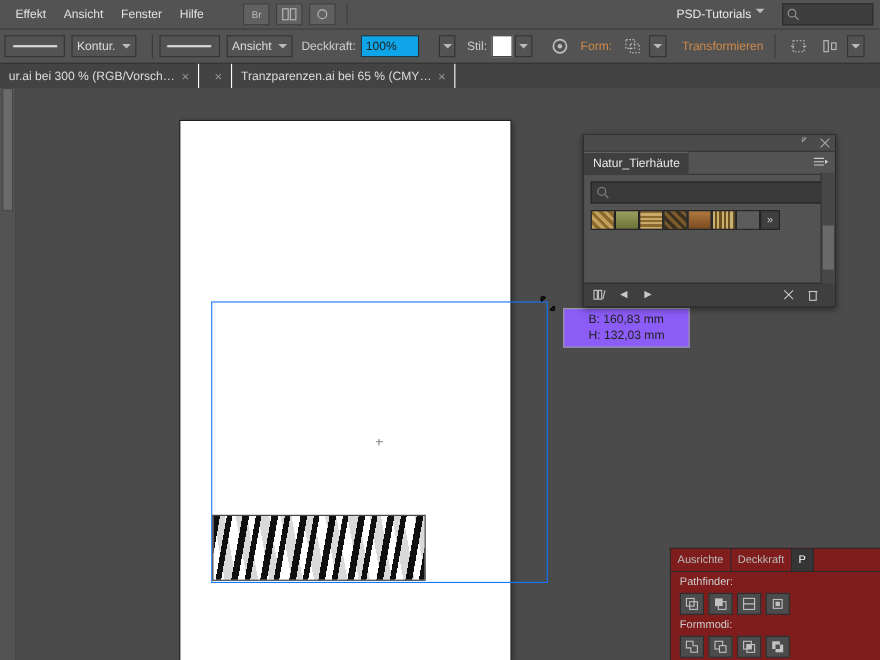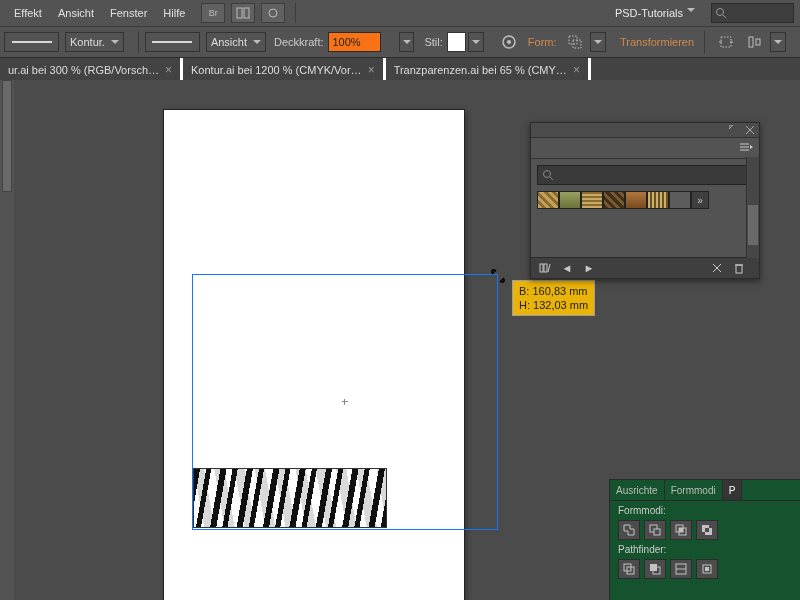--- a/index.html
+++ b/index.html
@@ -1,56 +1,56 @@
 <!DOCTYPE html>
 <html><head>
 <meta charset="utf-8">
 <style>
 html,body{margin:0;padding:0;width:800px;height:600px;background:#4b4b4b;font-family:Tahoma,Arial,sans-serif;font-size:11px;color:#ccc;overflow:hidden}
 .menubar{height:26px;background:#535353;display:flex;align-items:center;padding:0 6px;border-bottom:1px solid #3a3a3a}
 .menu-item{padding:4px 8px;color:#e0e0e0;cursor:default}
-.mb-icons{margin-left:8px;display:flex;gap:6px}
+.mb-icons{margin-left:28px;display:flex;gap:6px}
 .mb-icon{width:22px;height:18px;background:#616161;border:1px solid #3d3d3d;display:flex;align-items:center;justify-content:center}
 .mb-icon svg{fill:#bdbdbd}
 .mb-sep{width:1px;height:20px;background:#3d3d3d;margin:0 10px}
 .psd-label{color:#e8e8e8;margin-left:auto;padding-right:4px}
 .psd-caret{width:10px;height:10px;margin-right:14px}
 .search-box{width:75px;height:18px;background:#3e3e3e;border:1px solid #2c2c2c;display:flex;align-items:center;padding:0 3px}
 .search-box svg{fill:#999}
 .options-bar{height:30px;background:#535353;display:flex;align-items:center;padding:0 4px;border-bottom:1px solid #2d2d2d}
 .stroke-prev{width:54px;height:18px;background:#535353;border:1px solid #333;display:flex;align-items:center;justify-content:center;margin-right:6px}
 .stroke-line{width:40px;height:2px;background:#d8d8d8}
 .opt-dd{height:18px;background:#535353;border:1px solid #333;display:flex;align-items:center;padding:0 4px;color:#ddd;margin-right:8px}
 .opt-dd .caret{margin-left:6px}
 .caret{width:0;height:0;border-left:4px solid transparent;border-right:4px solid transparent;border-top:4px solid #bbb}
 .opt-label{color:#ccc;margin-right:4px}
-.opt-input{width:44px;height:18px;background:#f97316;border:1px solid #2b2b2b;color:#222;padding:0 4px;display:flex;align-items:center;margin-right:18px}
+.opt-input{width:44px;height:18px;background:#0ea5e9;border:1px solid #2b2b2b;color:#222;padding:0 4px;display:flex;align-items:center;margin-right:18px}
 .small-btn{width:14px;height:18px;background:#535353;border:1px solid #333;display:flex;align-items:center;justify-content:center;margin-right:10px}
 .swatch{width:18px;height:18px;background:#fff;border:1px solid #333;margin-right:2px}
 .op-icon{width:22px;height:22px;display:flex;align-items:center;justify-content:center;margin:0 4px}
 .op-icon svg{fill:#bfbfbf}
 .link-label{color:#d08a4a;margin:0 4px}
 .sep{width:1px;height:22px;background:#3a3a3a;margin:0 6px}
 .tabs{height:24px;background:#434343;display:flex;align-items:stretch;border-bottom:1px solid #2d2d2d}
-.tab{display:flex;align-items:center;padding:0 8px;border-right:3px solid #ffffff;color:#ddd;max-width:200px;white-space:nowrap;overflow:hidden}
+.tab{display:flex;align-items:center;padding:0 8px;border-right:1px solid #ffffff;color:#ddd;max-width:200px;white-space:nowrap;overflow:hidden}
 .tab.active{background:#3a3a3a;color:#fff}
 .tab .close{margin-left:6px;color:#999;font-size:12px;line-height:1}
 .workspace{position:absolute;top:80px;left:0;right:0;bottom:0}
 .scrollbar-v{position:absolute;left:0;top:0;bottom:0;width:14px;background:#535353;border-right:1px solid #333}
 .scrollbar-v .thumb{position:absolute;left:2px;right:2px;top:0;height:110px;background:#6a6a6a;border:1px solid #444}
 .canvas-area{position:absolute;left:14px;right:0;top:0;bottom:0;background:#4b4b4b}
 .artboard{position:absolute;left:150px;top:30px;width:300px;height:490px;background:#fff;box-shadow:0 0 0 1px #222,2px 2px 6px rgba(0,0,0,.4)}
 .selection{position:absolute;left:28px;top:164px;width:304px;height:254px;border:1px solid #1476ff;background:transparent}
 .sel-handle{position:absolute;width:14px;height:14px;left:298px;top:-6px}
 .sel-handle svg{display:block}
 .sel-center{position:absolute;left:50%;top:50%;width:6px;height:6px;margin-left:-3px;margin-top:-3px}
 .sel-center::before,.sel-center::after{content:"";position:absolute;background:#888}
 .sel-center::before{left:0;right:0;top:2px;height:1px}
 .sel-center::after{top:0;bottom:0;left:2px;width:1px}
-.tooltip{position:absolute;left:348px;top:170px;background:#eab308;border:1px solid #9f9f9f;padding:3px 6px;color:#222;font-size:11px;line-height:14px;white-space:nowrap}
+.tooltip{position:absolute;left:348px;top:170px;background:#8b5cf6;border:1px solid #9f9f9f;padding:3px 22px;color:#222;font-size:11px;line-height:14px;white-space:nowrap}
 .zebra{position:absolute;left:29px;top:358px;width:192px;height:58px;
 background:
  repeating-linear-gradient(100deg,#111 0 6px,#fff 6px 12px,#111 12px 17px,#fff 17px 26px),
  repeating-linear-gradient(80deg,transparent 0 10px,rgba(0,0,0,.15) 10px 20px);
 background-blend-mode:multiply;border:1px solid #333}
 .panel{position:absolute;right:40px;top:42px;width:228px;background:#535353;border:1px solid #2c2c2c;box-shadow:0 2px 6px rgba(0,0,0,.5)}
 .panel-top{height:14px;background:#4b4b4b;display:flex;justify-content:flex-end;align-items:center;padding:0 4px;border-bottom:1px solid #333}
 .panel-top .pbtn{width:10px;height:10px;margin-left:6px}
 .panel-tab{height:20px;display:flex;align-items:center;border-bottom:1px solid #333}
 .ptab-label{background:#3f3f3f;height:100%;display:flex;align-items:center;padding:0 8px;color:#e6e6e6;border-top:1px solid #666}
@@ -67,21 +67,21 @@
 .sw6{background:repeating-linear-gradient(90deg,#c8b070 0 2px,#6c5020 2px 4px)}
 .sw7{background:#5c5c5c}
 .sw-more{width:16px;height:16px;display:flex;align-items:center;justify-content:center;border:1px solid #222;background:#3f3f3f;color:#ccc;font-size:10px}
 .panel-spacer{height:44px}
 .panel-footer{height:20px;background:#3f3f3f;border-top:1px solid #2c2c2c;display:flex;align-items:center;padding:0 6px}
 .pf-icon{width:16px;height:16px;display:flex;align-items:center;justify-content:center;margin-right:6px;color:#c8c8c8}
 .pf-icon svg{fill:#c8c8c8}
 .pf-spacer{flex:1}
 .panel-scroll{position:absolute;right:0;top:34px;bottom:20px;width:12px;background:#474747;border-left:1px solid #333}
 .panel-scroll .pthumb{position:absolute;left:1px;right:1px;top:48px;height:40px;background:#6a6a6a}
-.dock{position:absolute;right:0;bottom:0;width:190px;background:#14532d;border-top:1px solid #2a2a2a;border-left:1px solid #2a2a2a;padding-bottom:21px}
+.dock{position:absolute;right:0;bottom:0;width:190px;background:#7f1d1d;border-top:1px solid #2a2a2a;border-left:1px solid #2a2a2a;padding-bottom:2px}
 .dock-tabs{display:flex;height:20px;border-bottom:1px solid #2a2a2a}
 .dtab{padding:0 6px;display:flex;align-items:center;color:#bbb;font-size:10px;border-right:1px solid #2a2a2a;overflow:hidden}
 .dtab.on{background:#353535;color:#fff}
 .dsection{padding:4px 8px 0}
 .dlabel{color:#ccc;font-size:10px;margin-bottom:4px}
 .drow{display:flex;gap:4px}
 .dicon{width:20px;height:18px;background:#4c4c4c;border:1px solid #2c2c2c;display:flex;align-items:center;justify-content:center}
 .dicon svg{fill:#c2c2c2}
 </style>
 </head>
@@ -182,21 +182,20 @@
       <div class="caret"></div>
     </div>
 </div>
 
 <div class="tabs">
   <div class="tab">
       <span>ur.ai bei 300 % (RGB/Vorsch…</span>
       <span class="close">×</span>
     </div>
   <div class="tab">
-      <span>Kontur.ai bei 1200 % (CMYK/Vor…</span>
       <span class="close">×</span>
     </div>
   <div class="tab">
       <span>Tranzparenzen.ai bei 65 % (CMY…</span>
       <span class="close">×</span>
     </div>
 </div>
 
 <div class="workspace">
   <div class="scrollbar-v">
@@ -222,20 +221,21 @@
     <div class="panel">
       <div class="panel-top">
         <svg class="pbtn" viewBox="0 0 10 10">
             <path d="M0 4 L4 0 M0 0 v3 M0 0 h3" stroke="#aaa" fill="none"></path>
           </svg>
         <svg class="pbtn" viewBox="0 0 10 10">
             <path d="M1 1 L9 9 M9 1 L1 9" stroke="#aaa"></path>
           </svg>
       </div>
       <div class="panel-tab">
+        <div class="ptab-label">Natur_Tierhäute</div>
         <div class="pmenu">
           <svg width="14" height="10" viewBox="0 0 14 10">
               <line x1="1" y1="2" x2="10" y2="2" stroke="#ccc"></line>
               <line x1="1" y1="5" x2="10" y2="5" stroke="#ccc"></line>
               <line x1="1" y1="8" x2="10" y2="8" stroke="#ccc"></line>
               <path d="M11 3 l3 2 l-3 2 z" fill="#ccc"></path>
             </svg>
         </div>
       </div>
       <div class="panel-search">
@@ -279,22 +279,51 @@
           </div>
       </div>
       <div class="panel-scroll">
           <div class="pthumb"></div>
         </div>
     </div>
 
     <div class="dock">
       <div class="dock-tabs">
         <div class="dtab">Ausrichte</div>
-        <div class="dtab">Formmodi</div>
+        <div class="dtab">Deckkraft</div>
         <div class="dtab on">P</div>
+      </div>
+      <div class="dsection">
+        <div class="dlabel">Pathfinder:</div>
+        <div class="drow">
+          <div class="dicon">
+              <svg width="14" height="14" viewBox="0 0 14 14">
+                <rect x="2" y="2" width="7" height="7" fill="none" stroke="#c2c2c2"></rect>
+                <rect x="5" y="5" width="7" height="7" fill="none" stroke="#c2c2c2"></rect>
+              </svg>
+            </div>
+          <div class="dicon">
+              <svg width="14" height="14" viewBox="0 0 14 14">
+                <rect x="2" y="2" width="7" height="7" fill="#c2c2c2"></rect>
+                <rect x="5" y="5" width="7" height="7" fill="none" stroke="#c2c2c2"></rect>
+              </svg>
+            </div>
+          <div class="dicon">
+              <svg width="14" height="14" viewBox="0 0 14 14">
+                <rect x="2" y="2" width="10" height="10" fill="none" stroke="#c2c2c2"></rect>
+                <line x1="2" y1="7" x2="12" y2="7" stroke="#c2c2c2"></line>
+              </svg>
+            </div>
+          <div class="dicon">
+              <svg width="14" height="14" viewBox="0 0 14 14">
+                <rect x="3" y="3" width="8" height="8" fill="none" stroke="#c2c2c2"></rect>
+                <rect x="5" y="5" width="4" height="4" fill="#c2c2c2"></rect>
+              </svg>
+            </div>
+        </div>
       </div>
       <div class="dsection">
         <div class="dlabel">Formmodi:</div>
         <div class="drow">
           <div class="dicon">
               <svg width="14" height="14" viewBox="0 0 14 14">
                 <path d="M2 2h6v4h4v6h-6v-4h-4z" fill="none" stroke="#c2c2c2"></path>
               </svg>
             </div>
           <div class="dicon">
@@ -312,45 +341,16 @@
             </div>
           <div class="dicon">
               <svg width="14" height="14" viewBox="0 0 14 14">
                 <rect x="2" y="2" width="7" height="7" fill="#c2c2c2"></rect>
                 <rect x="5" y="5" width="7" height="7" fill="#c2c2c2"></rect>
                 <rect x="5" y="5" width="4" height="4" fill="#4c4c4c"></rect>
               </svg>
             </div>
         </div>
       </div>
-      <div class="dsection">
-        <div class="dlabel">Pathfinder:</div>
-        <div class="drow">
-          <div class="dicon">
-              <svg width="14" height="14" viewBox="0 0 14 14">
-                <rect x="2" y="2" width="7" height="7" fill="none" stroke="#c2c2c2"></rect>
-                <rect x="5" y="5" width="7" height="7" fill="none" stroke="#c2c2c2"></rect>
-              </svg>
-            </div>
-          <div class="dicon">
-              <svg width="14" height="14" viewBox="0 0 14 14">
-                <rect x="2" y="2" width="7" height="7" fill="#c2c2c2"></rect>
-                <rect x="5" y="5" width="7" height="7" fill="none" stroke="#c2c2c2"></rect>
-              </svg>
-            </div>
-          <div class="dicon">
-              <svg width="14" height="14" viewBox="0 0 14 14">
-                <rect x="2" y="2" width="10" height="10" fill="none" stroke="#c2c2c2"></rect>
-                <line x1="2" y1="7" x2="12" y2="7" stroke="#c2c2c2"></line>
-              </svg>
-            </div>
-          <div class="dicon">
-              <svg width="14" height="14" viewBox="0 0 14 14">
-                <rect x="3" y="3" width="8" height="8" fill="none" stroke="#c2c2c2"></rect>
-                <rect x="5" y="5" width="4" height="4" fill="#c2c2c2"></rect>
-              </svg>
-            </div>
-        </div>
-      </div>
     </div>
 
   </div>
 </div>
 
 </body></html>

